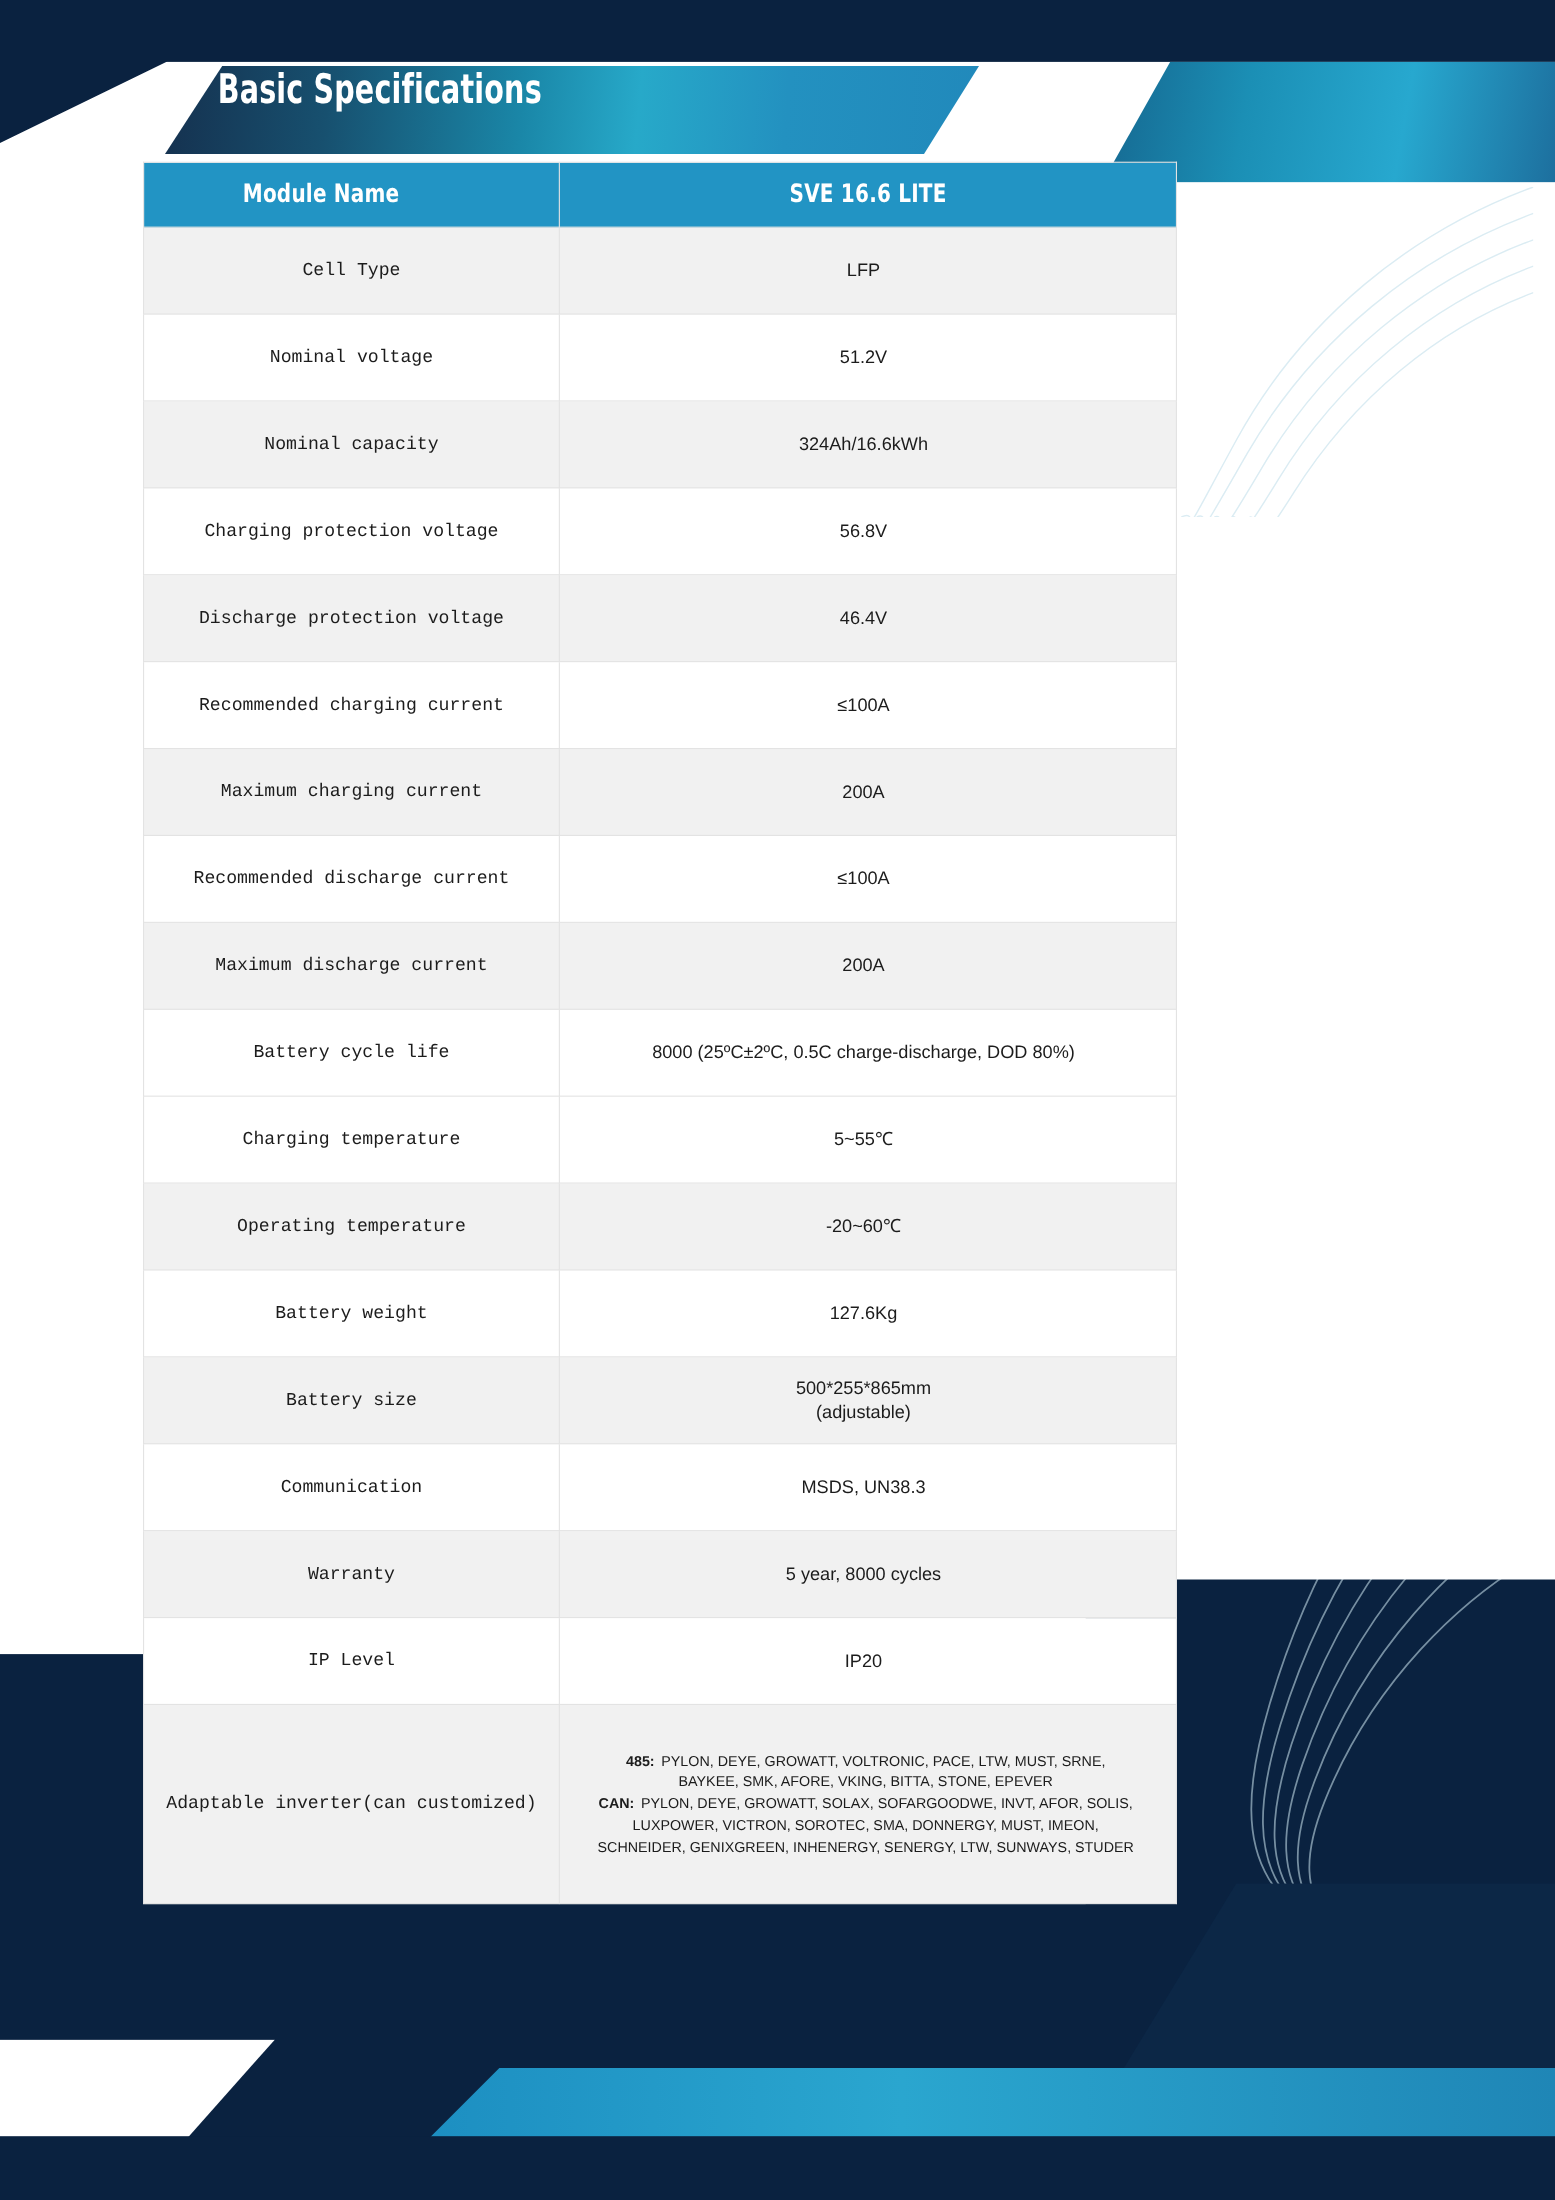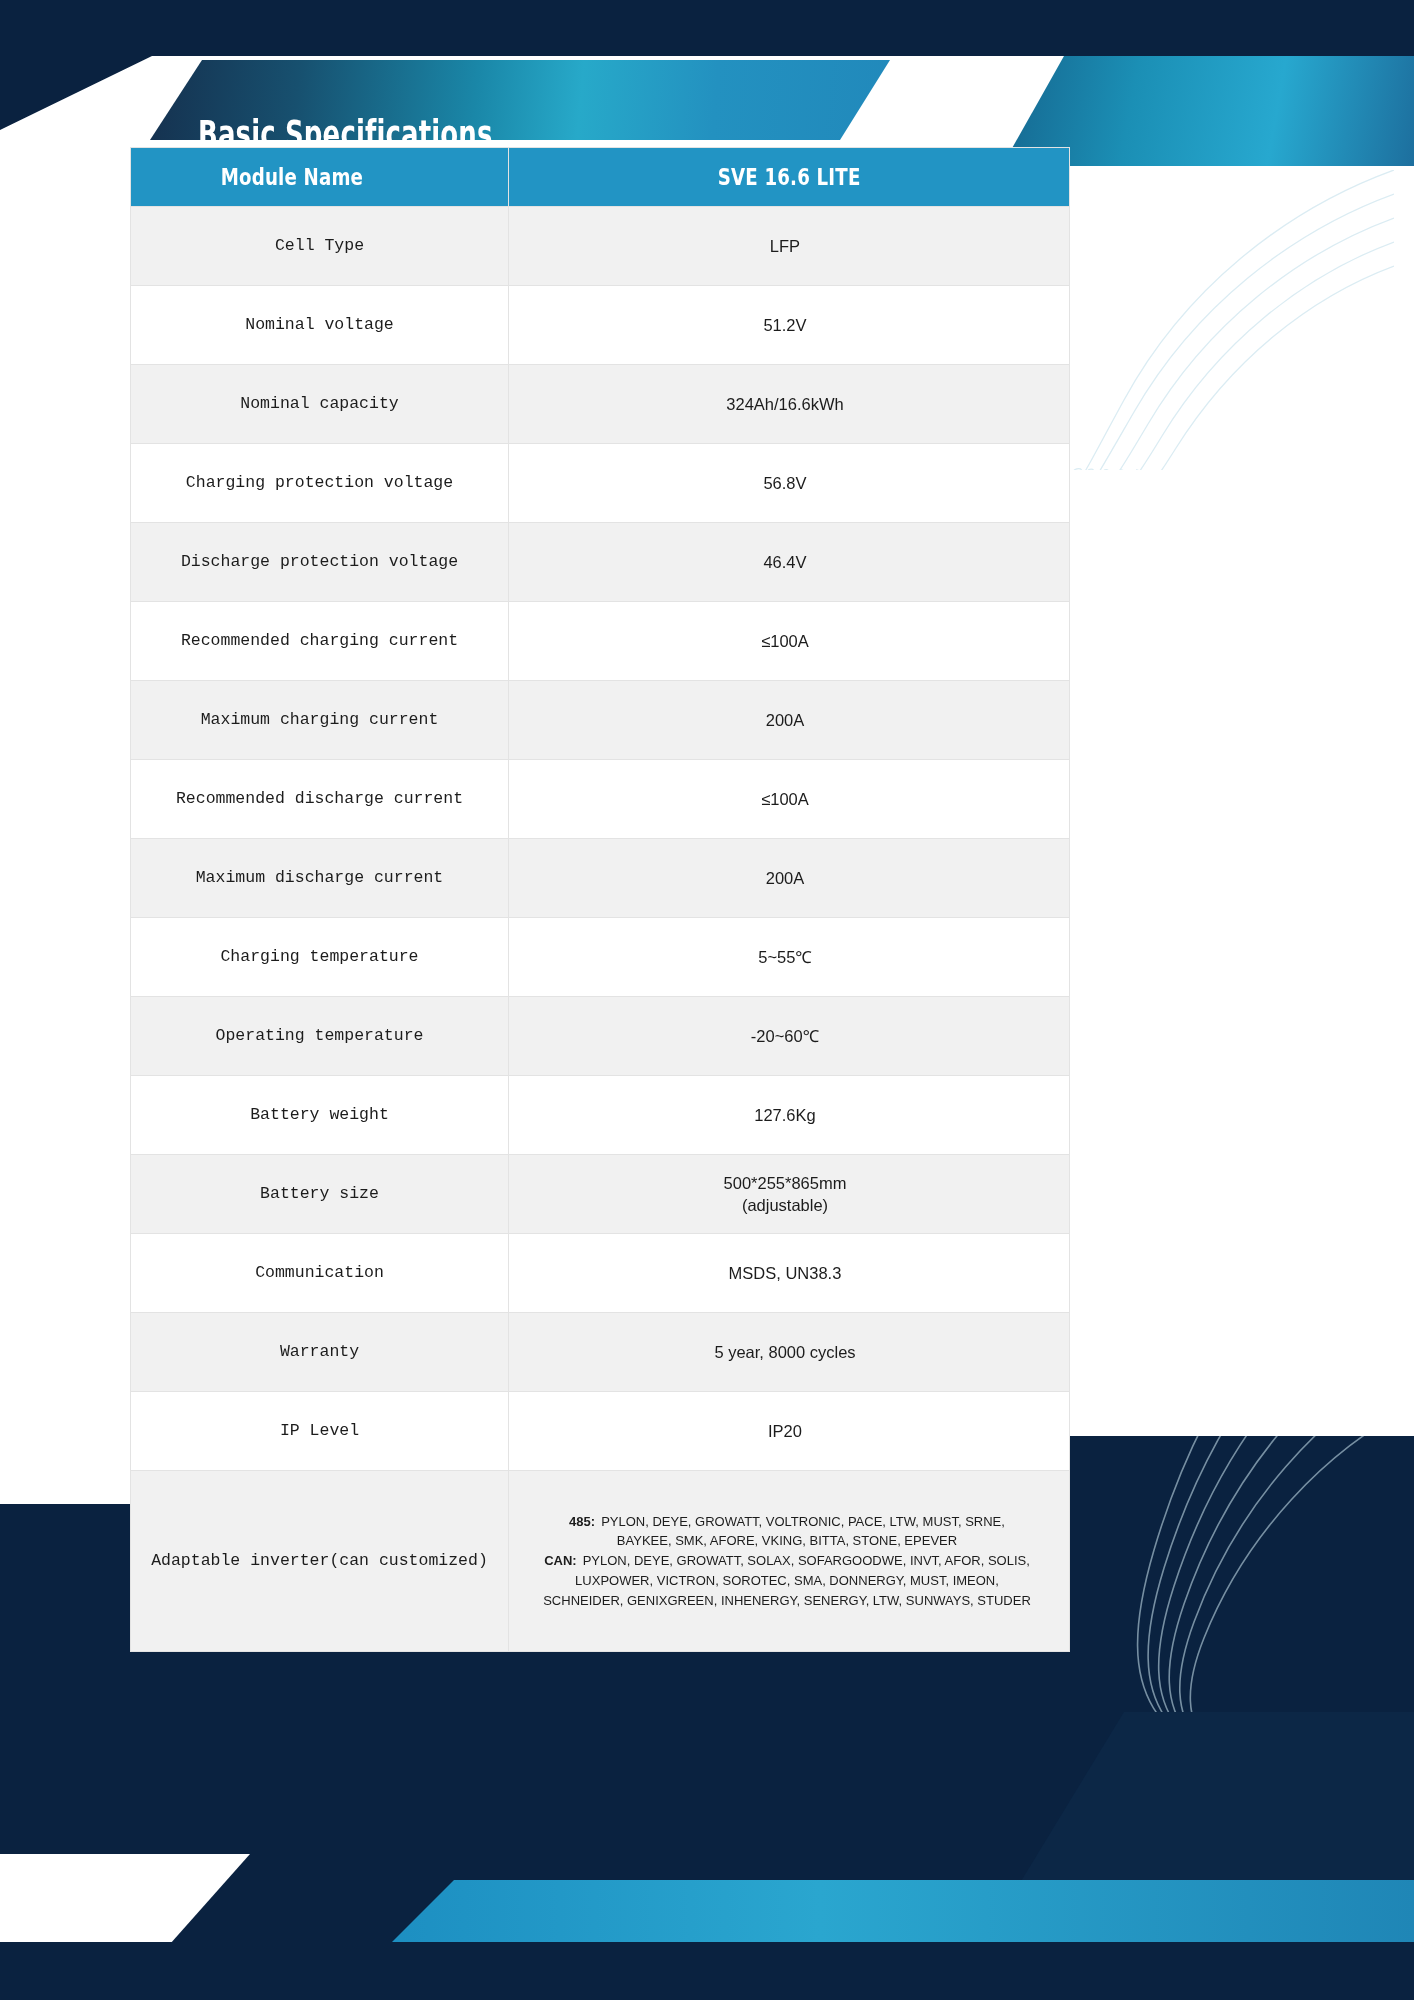--- a/index.html
+++ b/index.html
@@ -94,21 +94,21 @@
     height: 96px;
     background: linear-gradient(95deg,
       #15314f 0%,
       #17506f 20%,
       #1a87a8 44%,
       #27a9c9 58%,
       #2391c0 76%,
       #2189bb 100%);
     clip-path: polygon(52px 0, 740px 0, 690px 80px, 0 80px);
     display: flex;
-    align-items: flex-end;
+    align-items: flex-start;
   }
   .title-text {
     margin-left: 48px;
     color: #ffffff;
     font-size: 37px;
     font-weight: 700;
     letter-spacing: 0.2px;
     font-family: "Liberation Sans Narrow", "DejaVu Sans Condensed", "Liberation Sans", sans-serif;
     transform: scaleX(0.78);
     transform-origin: left center;
@@ -288,20 +288,24 @@
         </tr>
         <tr class="plain">
           <td class="lbl col-label">Recommended discharge current</td>
           <td class="val col-value">≤100A</td>
         </tr>
         <tr class="alt">
           <td class="lbl col-label">Maximum discharge current</td>
           <td class="val col-value">200A</td>
         </tr>
         <tr class="plain">
+          <td class="lbl col-label">Battery cycle life</td>
+          <td class="val col-value">8000 (25ºC±2ºC, 0.5C charge-discharge, DOD 80%)</td>
+        </tr>
+        <tr class="plain">
           <td class="lbl col-label">Charging temperature</td>
           <td class="val col-value">5~55℃</td>
         </tr>
         <tr class="alt">
           <td class="lbl col-label">Operating temperature</td>
           <td class="val col-value">-20~60℃</td>
         </tr>
         <tr class="plain">
           <td class="lbl col-label">Battery weight</td>
           <td class="val col-value">127.6Kg</td>

